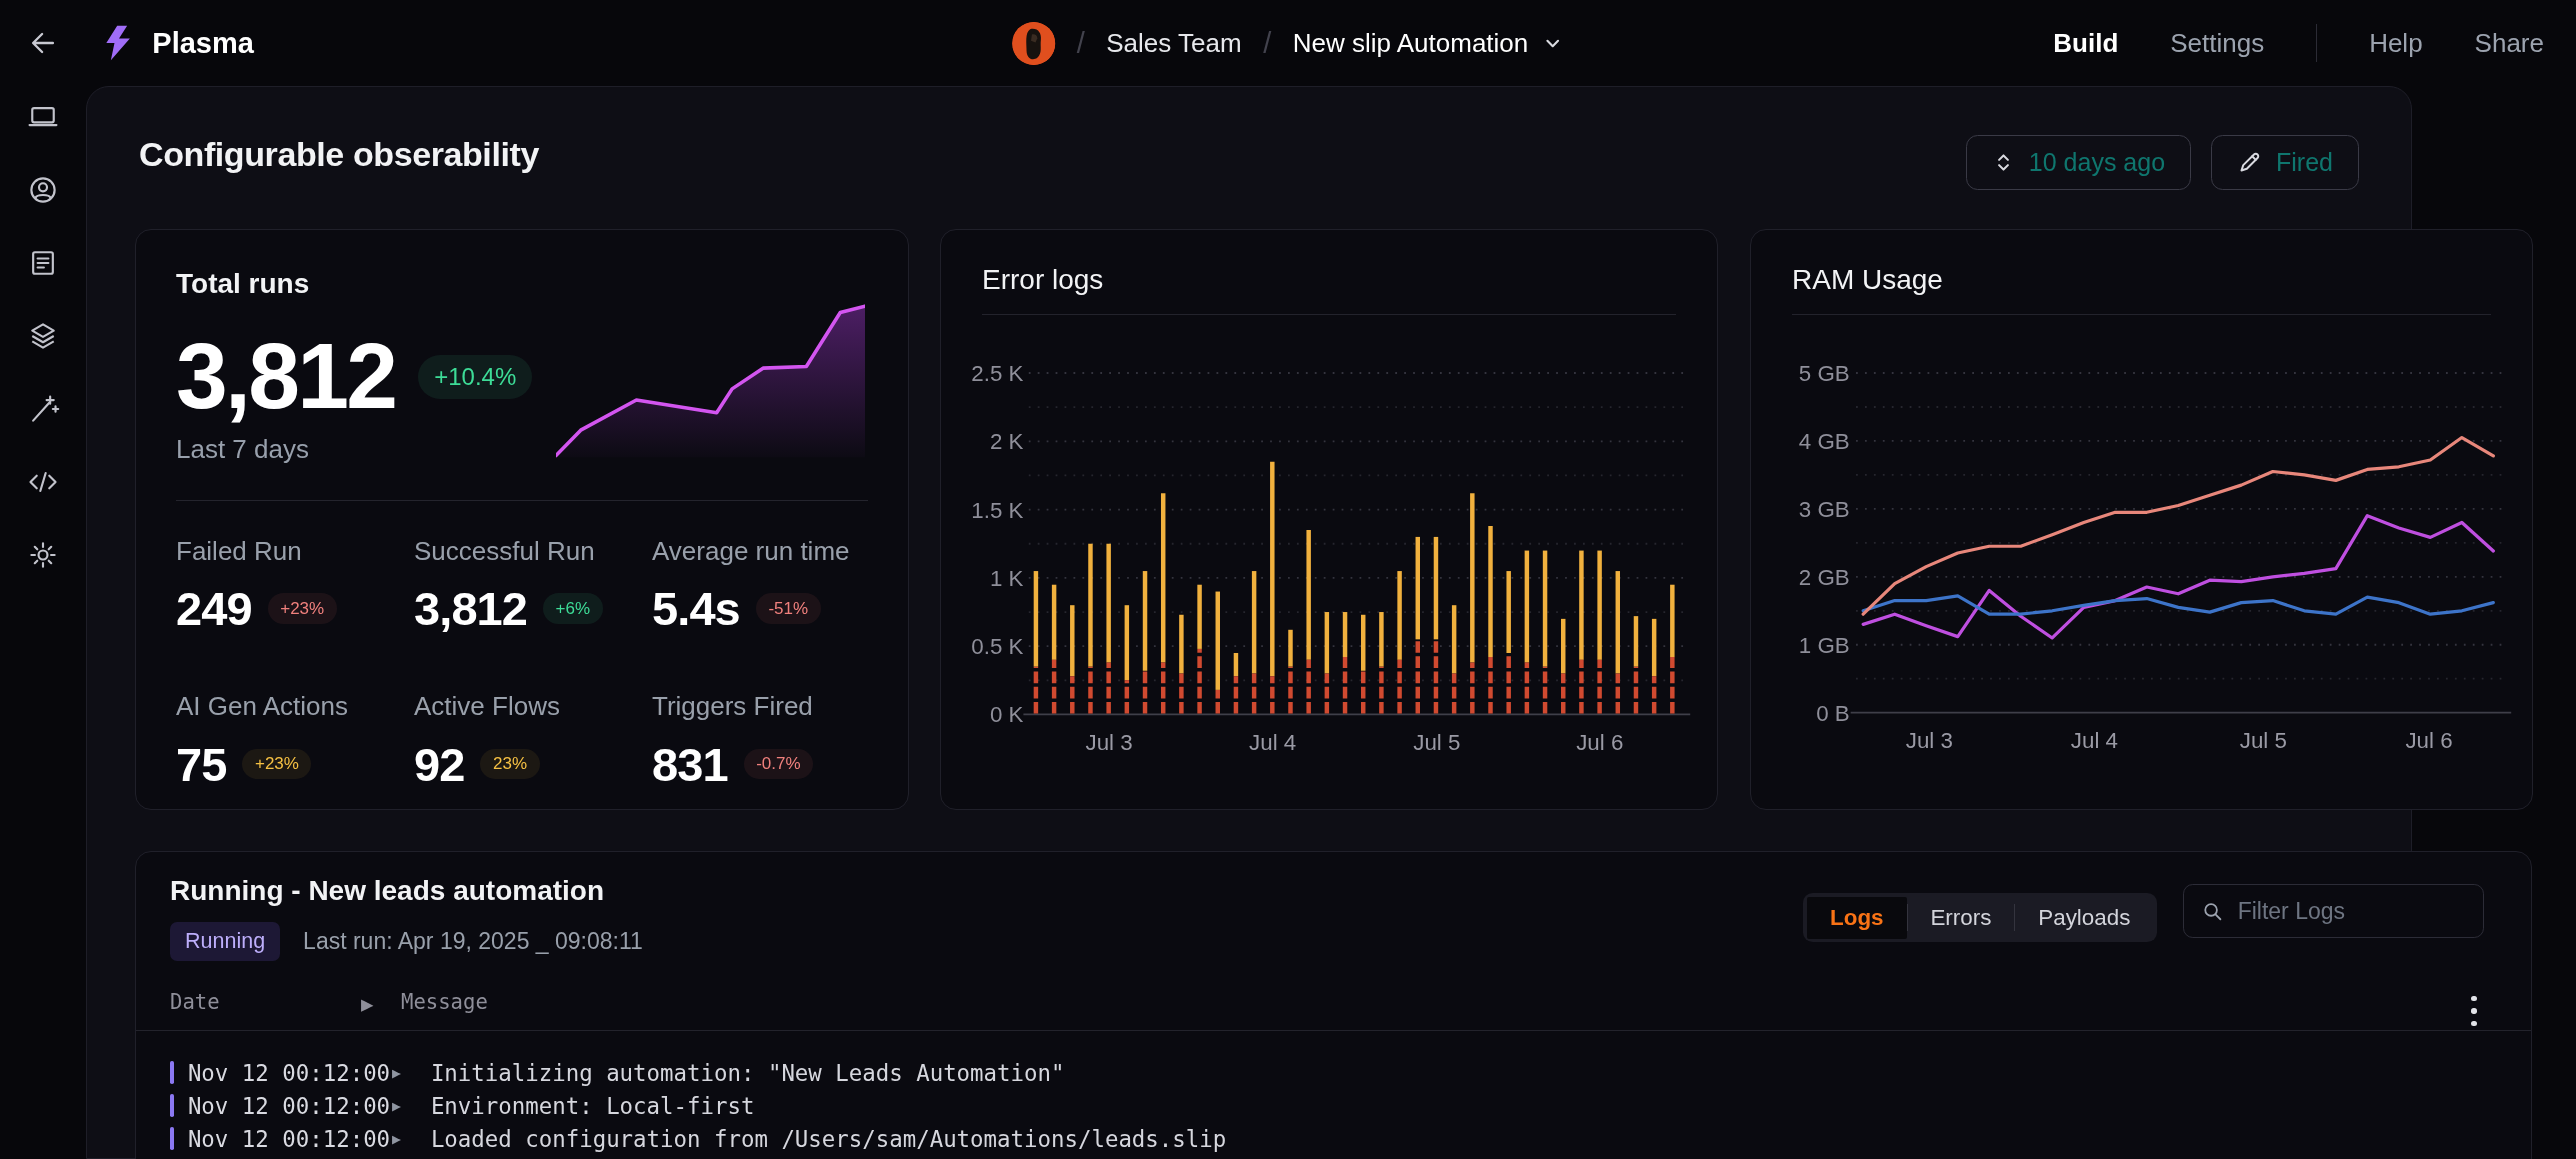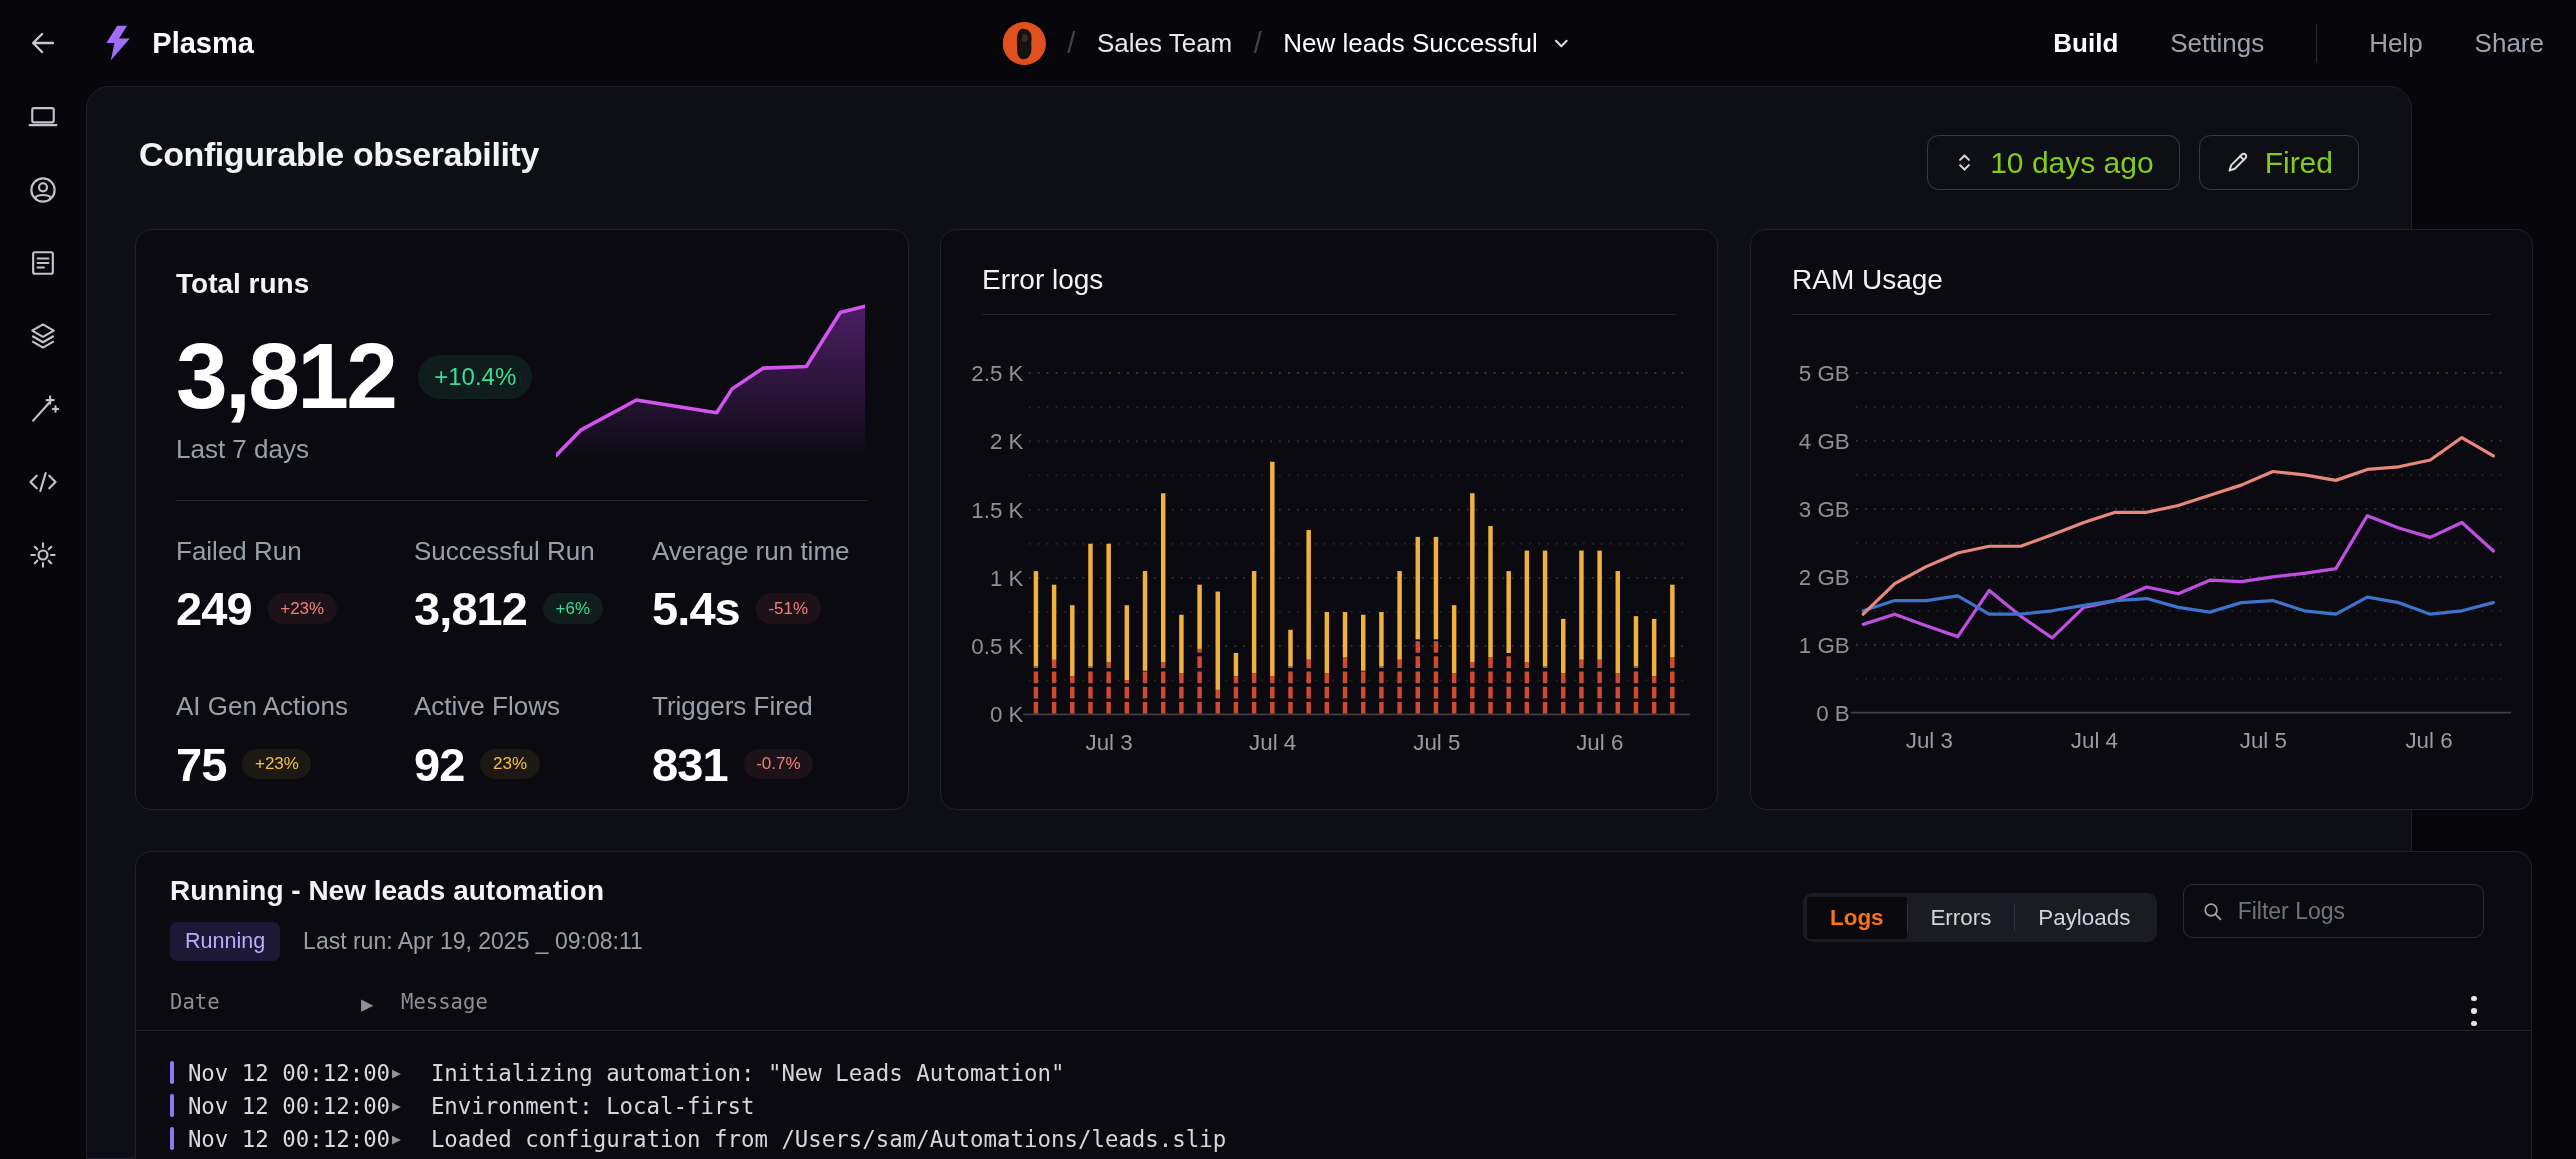--- a/index.html
+++ b/index.html
@@ -30,21 +30,21 @@
     display:flex; flex-direction:column; align-items:center; padding-top:14.3px; gap:39px; }
   .side-icon { width:34px; height:34px; display:flex; align-items:center; justify-content:center; cursor:pointer; }
   .side-icon svg { stroke:#c2c3cc; }
 
   
   .content-panel { position:absolute; left:86px; top:86px; width:2326px; height:1073px;
     background:#0e0e15; border:0.9px solid #1e1e28; border-radius:23px 23px 0 0; }
   .page-title { position:absolute; left:52px; top:48px; font-size:34px; font-weight:700; letter-spacing:-0.4px; }
   .head-buttons { position:absolute; top:48px; right:52px; display:flex; gap:19.7px; }
   .btn { display:flex; align-items:center; gap:14.3px; height:55px; padding:0 25px;
-    border:1.3px solid #3a3a46; border-radius:11.6px; font-size:30px; color:#84cc16; cursor:pointer; background:transparent; }
+    border:1.3px solid #3a3a46; border-radius:11.6px; font-size:25px; color:#0f766e; cursor:pointer; background:transparent; }
 
   
   .card { position:absolute; background:#0a0a10; border:0.9px solid #20202a; border-radius:16px; }
   .card-1 { left:48px; top:142px; width:774px; height:581px; }
   .card-2 { left:853px; top:142px; width:778px; height:581px; }
   .card-3 { left:1663px; top:142px; width:783px; height:581px; }
   .card-title-strong { position:absolute; left:40px; top:38px; font-size:28px; font-weight:700; }
   .card-title { position:absolute; left:41px; top:34px; font-size:28px; font-weight:500; color:#f2f3f5; }
   .card-top-divider { position:absolute; left:41px; right:41px; top:84px; height:0.9px; background:#23232c; }
 
@@ -123,21 +123,21 @@
         <svg width="43" height="43" viewBox="0 0 48 48">
             <circle cx="24" cy="24" r="24" fill="#e04f1e"></circle>
             <path d="M20 8 C28 6 33 12 32 20 C31 28 34 34 28 40 C22 44 16 40 16 32 C16 24 14 12 20 8 Z" fill="#17120f"></path>
             <path d="M22 14 c3 -1 6 1 6 4 l-2 5 -5 -2 z" fill="#3a2c22"></path>
           </svg>
       </div>
       <span class="crumb-slash">/</span>
       <span class="crumb-team">Sales Team</span>
       <span class="crumb-slash">/</span>
       <span class="crumb-auto">
-        <span>New leads Successful</span>
+        <span>New slip Automation</span>
         <svg width="23" height="23" viewBox="0 0 26 26" fill="none" stroke="#d9dae0" stroke-width="2.4" stroke-linecap="round" stroke-linejoin="round">
             <path d="M7 10 L13 16 L19 10"></path>
           </svg>
       </span>
     </div>
     <nav class="header-nav">
       <span class="nav-item active">Build</span>
       <span class="nav-item">Settings</span>
       <span class="nav-divider"></span>
       <span class="nav-item">Help</span>

